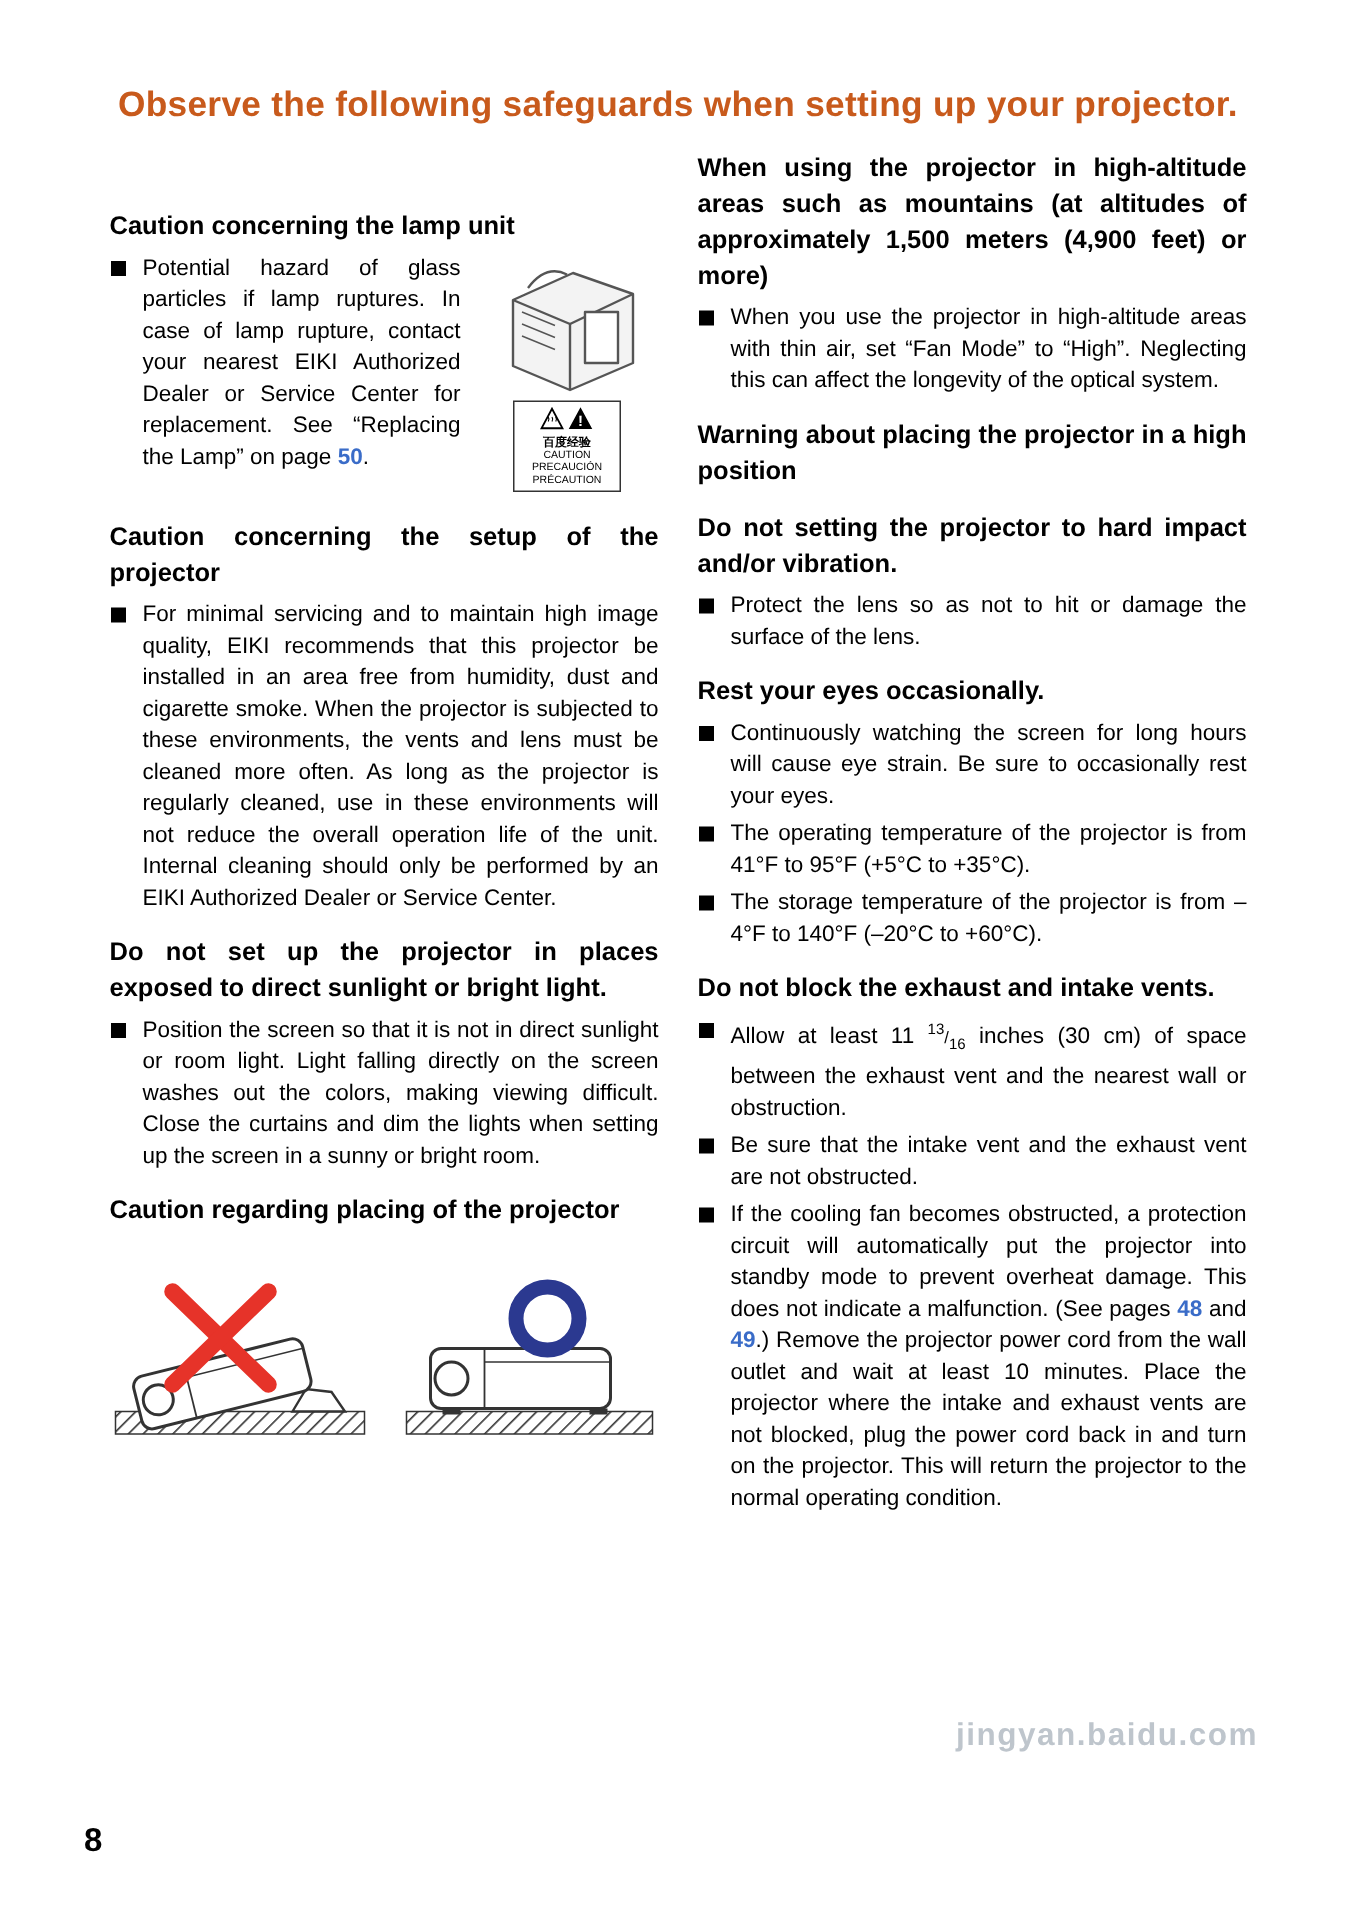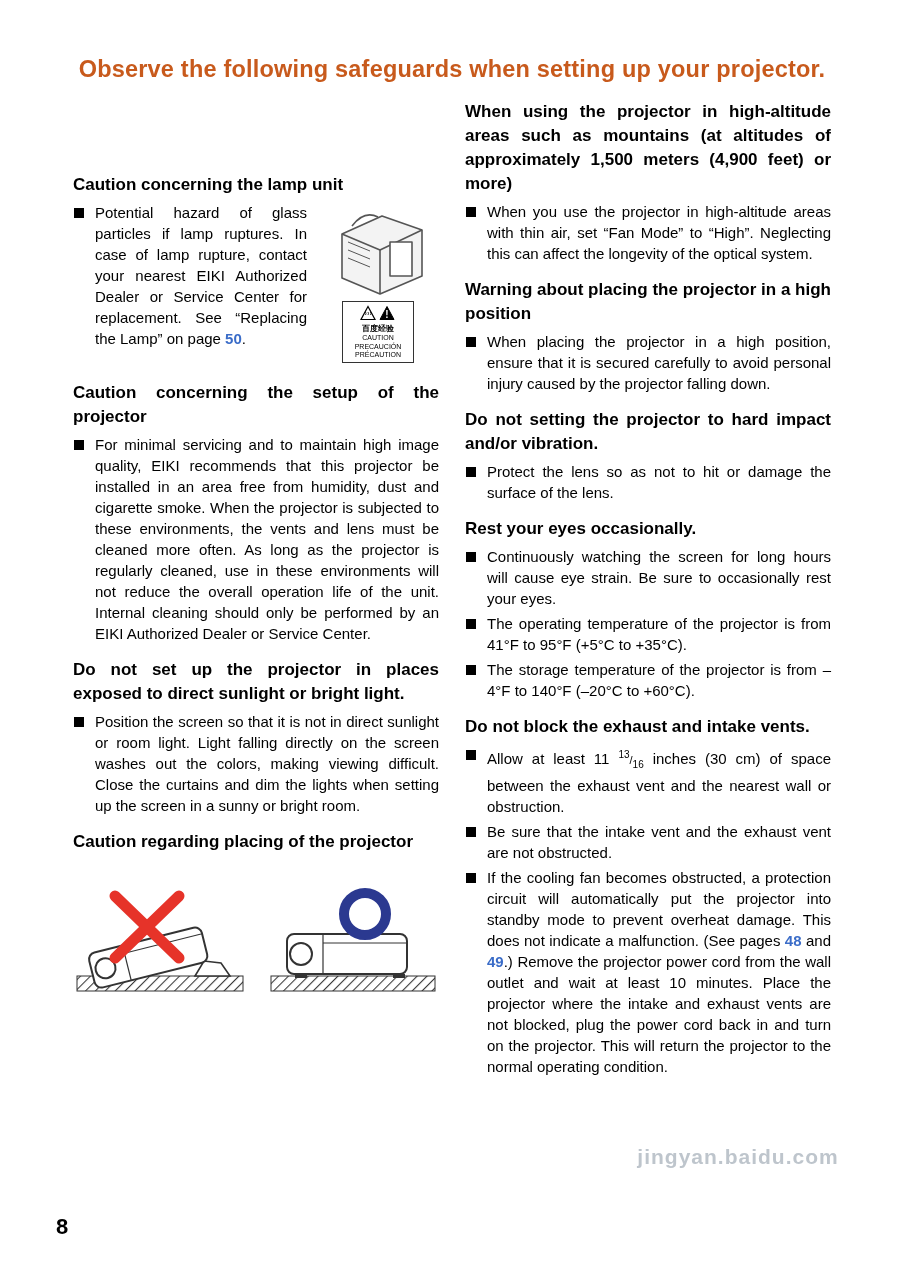--- a/index.html
+++ b/index.html
@@ -146,24 +146,20 @@
       <section>
         <h2>When using the projector in high-altitude areas such as mountains (at altitudes of approximately 1,500 meters (4,900 feet) or more)</h2>
         <div class="bullet">
           <span class="marker"></span>
           <div class="btext">When you use the projector in high-altitude areas with thin air, set “Fan Mode” to “High”. Neglecting this can affect the longevity of the optical system.</div>
         </div>
       </section>
 
       <section>
         <h2>Warning about placing the projector in a high position</h2>
-        <div class="bullet">
-          <span class="marker"></span>
-          <div class="btext">When placing the projector in a high position, ensure that it is secured carefully to avoid personal injury caused by the projector falling down.</div>
-        </div>
       </section>
 
       <section>
         <h2>Do not setting the projector to hard impact and/or vibration.</h2>
         <div class="bullet">
           <span class="marker"></span>
           <div class="btext">Protect the lens so as not to hit or damage the surface of the lens.</div>
         </div>
       </section>
 

